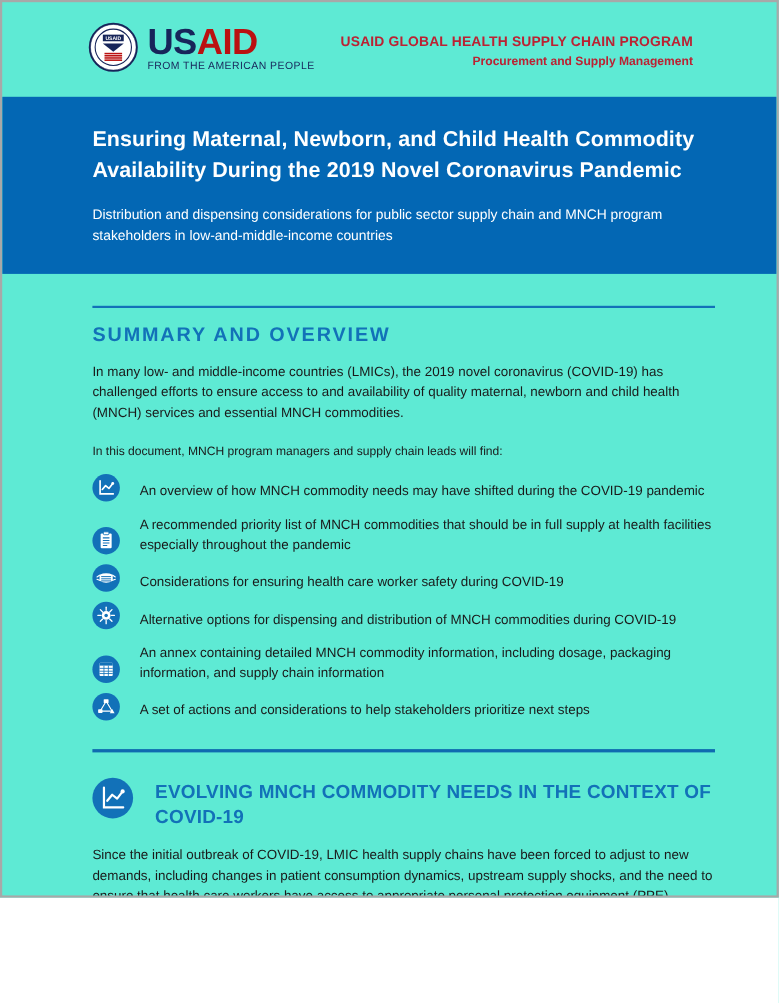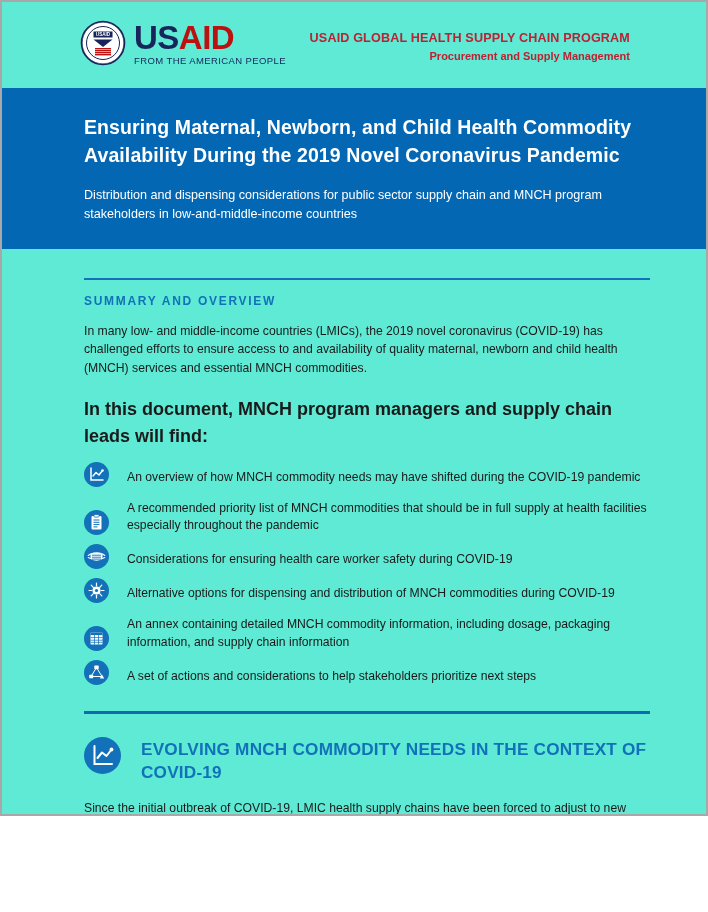--- a/index.html
+++ b/index.html
@@ -127,39 +127,38 @@
   }
 
   .rule-thick {
     height: 3px;
     background: #0f6bb0;
     margin-top: 26px;
   }
 
   .section-label {
     color: #1271b8;
-    font-size: 12px;
+    font-size: 18px;
     font-weight: bold;
     letter-spacing: 1.7px;
     margin-top: 14px;
   }
 
   .body-text {
     font-size: 12.2px;
     color: #1a1a1a;
     line-height: 1.52;
     margin-top: 14px;
   }
 
   .lead-in {
-    font-size: 18px;
+    font-size: 11px;
     color: #1a1a1a;
     line-height: 1.5;
     margin-top: 18px;
-    font-weight: bold;
   }
 
   
   .icon-list {
     margin-top: 14px;
     list-style: none;
   }
 
   .icon-item {
     display: flex;

